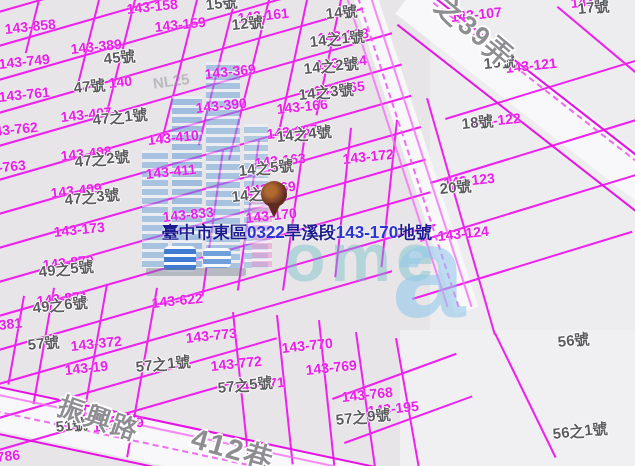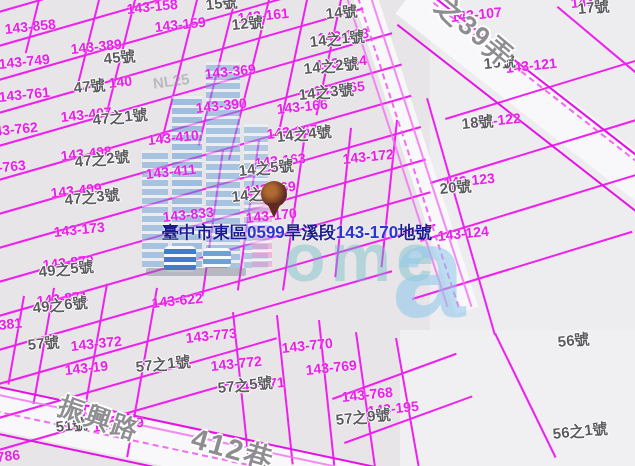--- a/index.html
+++ b/index.html
@@ -197,14 +197,14 @@
       <span class="lbl roadlbl" style="left: 448px; top: -8px; transform: rotate(40deg); font-size: 27px;">之39弄</span>
       <span class="lbl roadlbl" style="left: 64px; top: 392px; transform: rotate(19deg); font-size: 26px;">振興路</span>
       <span class="lbl roadlbl" style="left: 196px; top: 424px; transform: rotate(16deg); font-size: 29px;">412巷</span>
     </div>
 
   <div id="pin">
     <div class="head"></div>
     <div class="tail"></div>
   </div>
 
-  <div id="caption"><span style="color: rgb(27, 27, 143);">臺中市東區</span><span style="color: rgb(42, 53, 212);">0599</span><span style="color: rgb(27, 27, 143);">旱溪段</span><span style="color: rgb(42, 53, 212);">143-170</span><span style="color: rgb(27, 27, 143);">地號</span></div>
+  <div id="caption"><span style="color: rgb(27, 27, 143);">臺中市東區</span><span style="color: rgb(42, 53, 212);">0322</span><span style="color: rgb(27, 27, 143);">旱溪段</span><span style="color: rgb(42, 53, 212);">143-170</span><span style="color: rgb(27, 27, 143);">地號</span></div>
 </div>
 
 </body></html>

